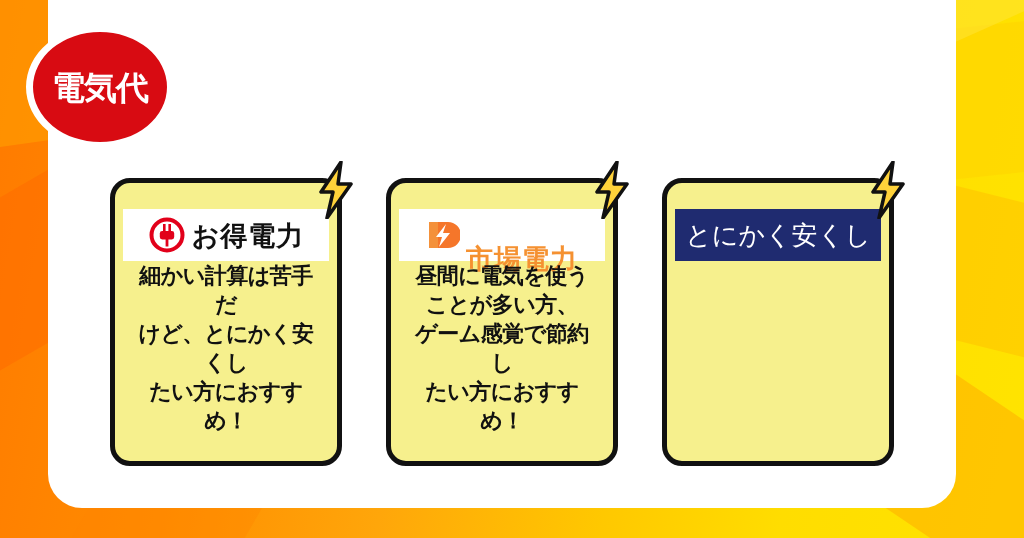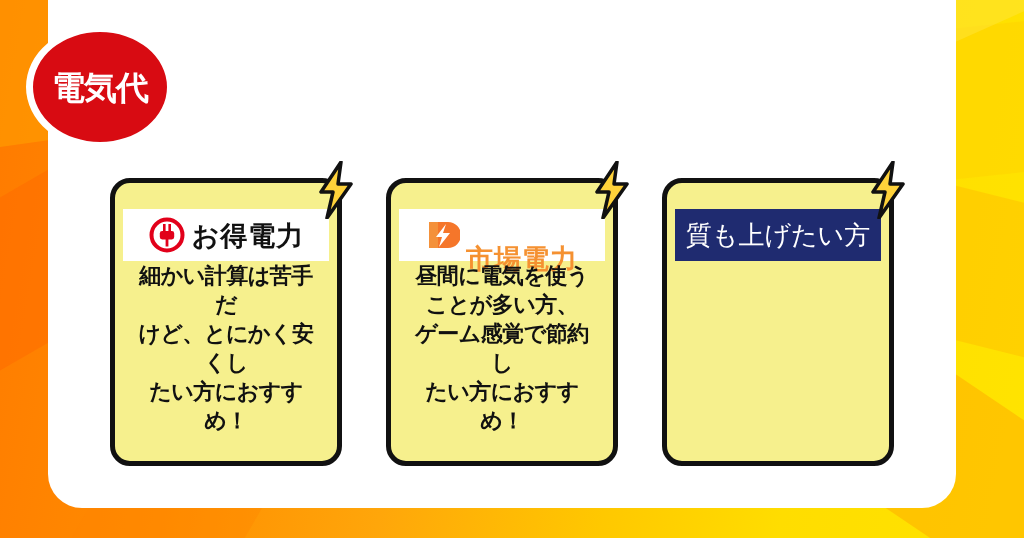--- a/index.html
+++ b/index.html
@@ -165,18 +165,18 @@
 ことが多い方、
 ゲーム感覚で節約し
 たい方におすすめ！</div>
     </div>
 
     <div class="card">
       <svg class="bolt" viewBox="0 0 42 58">
         <polygon points="26,1 6,31 18,31 12,57 36,23 23,23" fill="#ffd23a" stroke="#111111" stroke-width="3.5" stroke-linejoin="round"></polygon>
       </svg>
       <div class="logo-box navy">
-        <span class="logo-name white-serif">質も上げたい方</span>
+        <span class="logo-name white-serif">とにかく安くし</span>
       </div>
     </div>
 
   </div>
 </div>
 
 </body></html>

